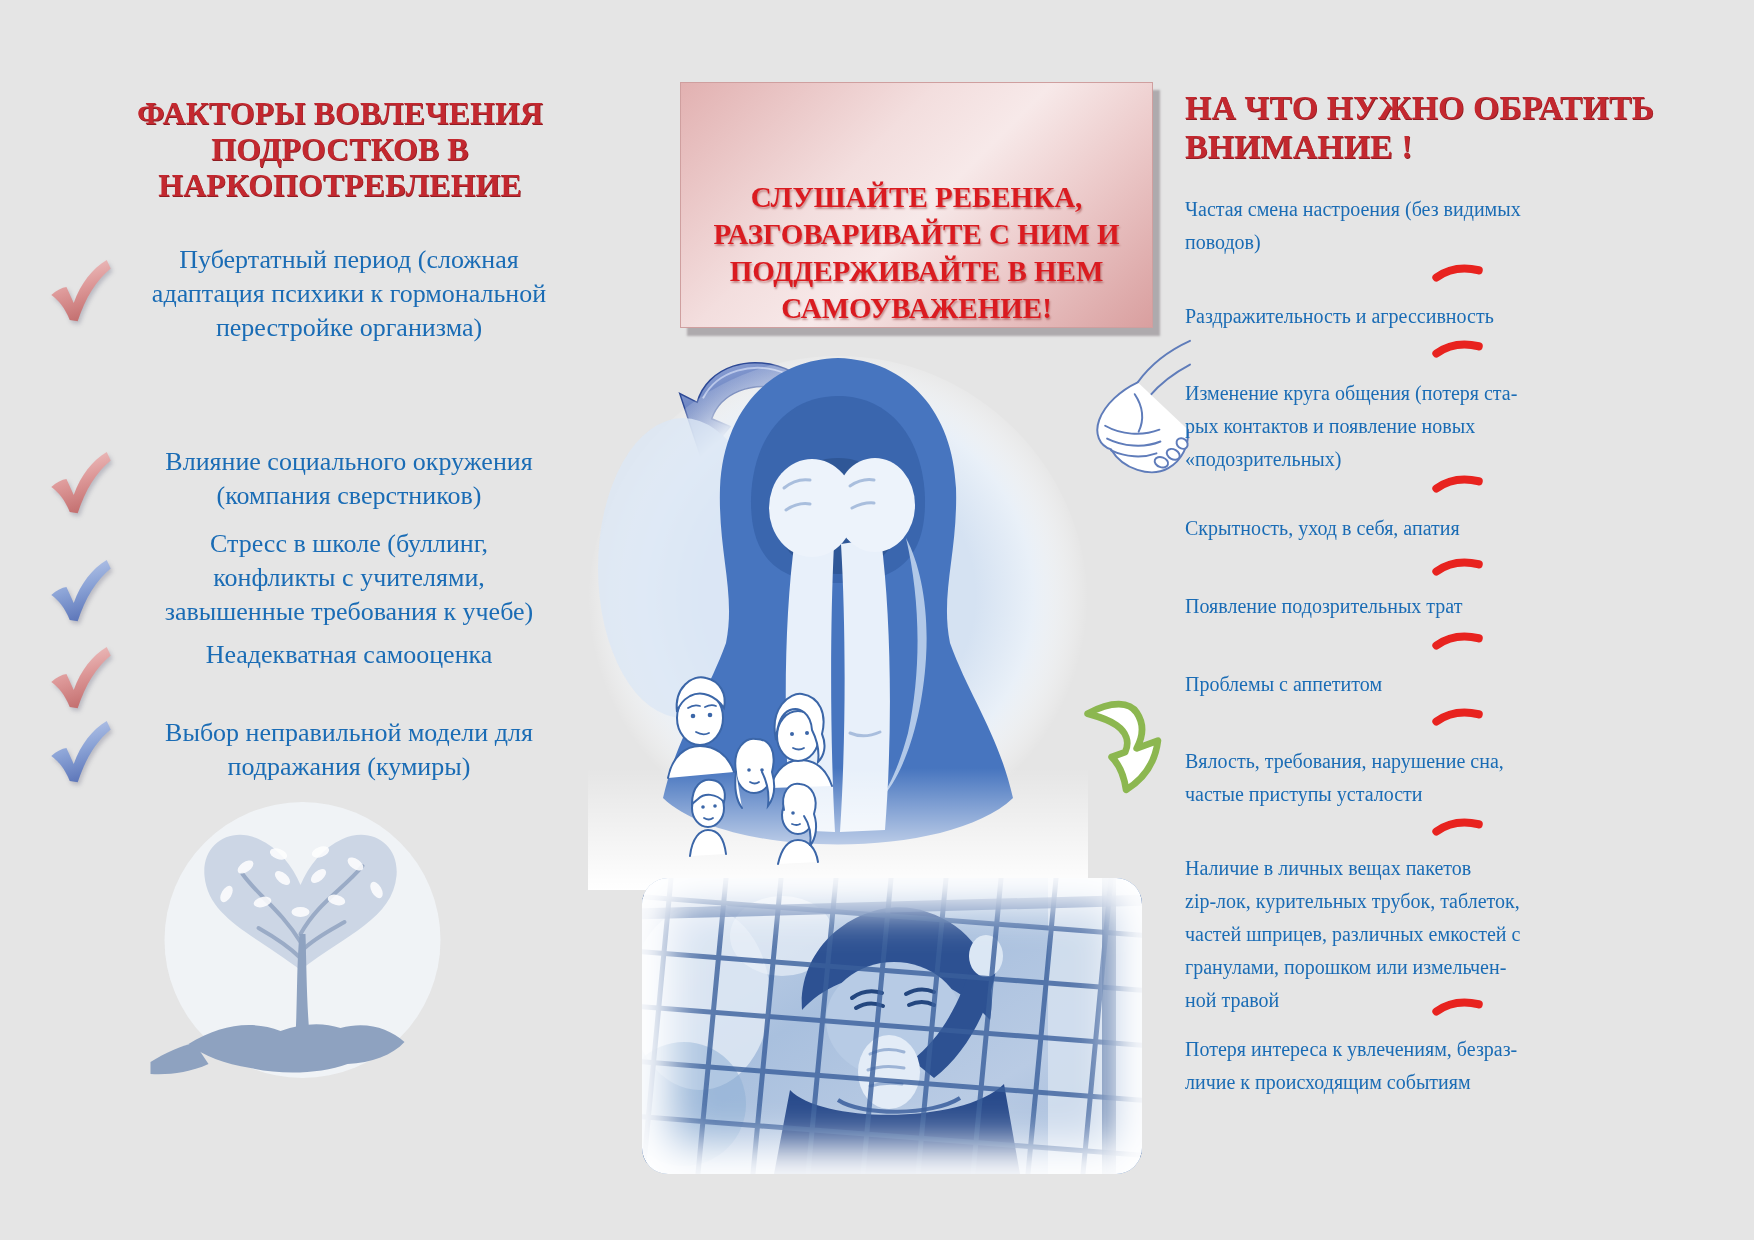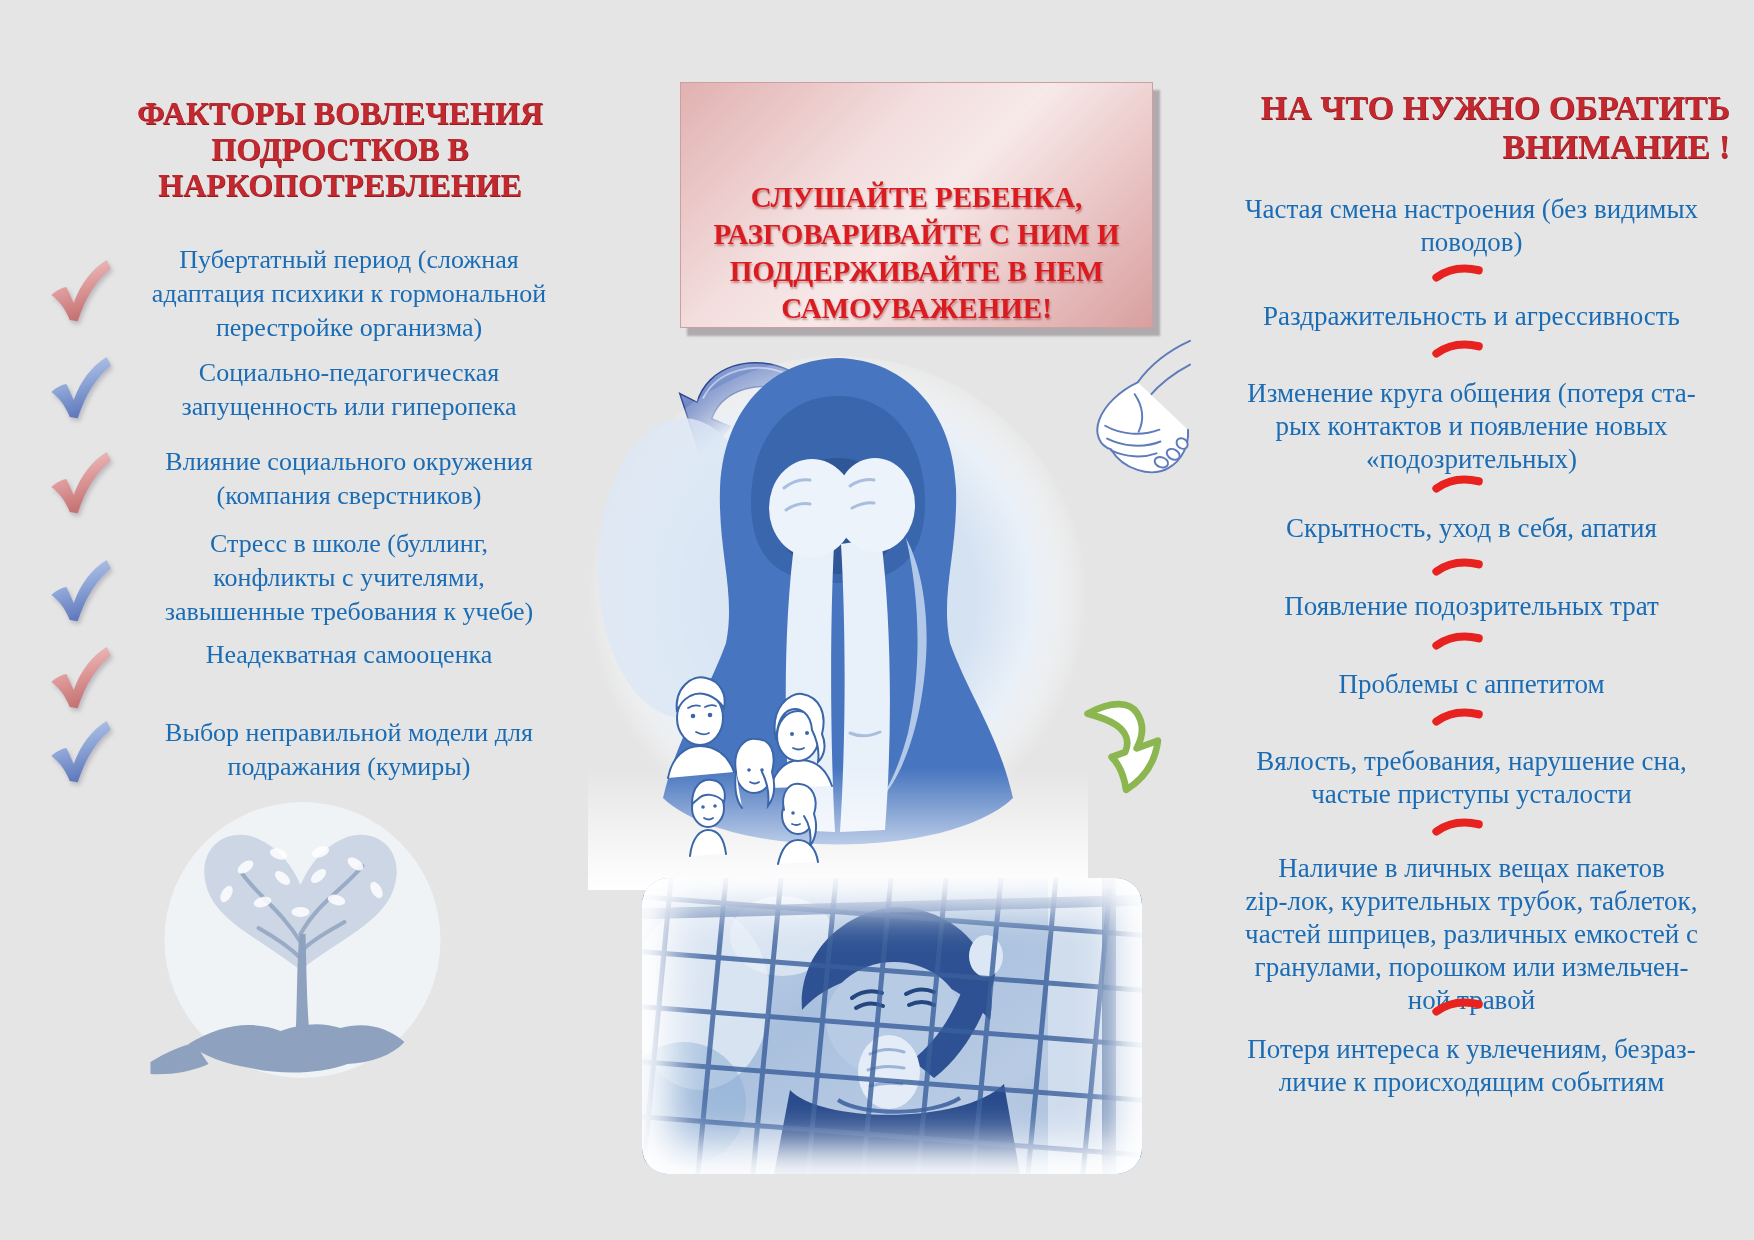--- a/index.html
+++ b/index.html
@@ -48,27 +48,27 @@
   }
   .fence::after {
     content:''; position:absolute; inset:0; border-radius:26px;
     box-shadow:inset 0 0 40px 30px #ffffff; pointer-events:none;
   }
   .fence svg { display:block; }
 
   
   .col-right { position:absolute; left:1185px; top:0; width:545px; height:1240px; }
   .r-title {
-    position:absolute; top:88px; left:0; width:545px; text-align:right;
+    position:absolute; top:88px; left:0; width:545px; text-align:left;
     font-weight:bold; font-size:34px; line-height:39px; color:#c3282f;
     text-shadow:0.6px 0.8px 0 #8e1d22; white-space:pre-line;
   }
   .r-item {
-    position:absolute; left:14px; width:545px; text-align:center; color:#1a6cb5;
-    font-size:27px; line-height:33px; white-space:pre-line;
+    position:absolute; left:0; width:545px; color:#1a6cb5;
+    font-size:20px; line-height:33px; white-space:pre-line;
   }
   .r-dash { position:absolute; left:50%; transform:translateX(-50%);
             width:54px; height:22px; }
 </style>
 </head>
 <body>
 
 <div id="canvas">
 
   <svg width="0" height="0" style="position:absolute" aria-hidden="true">
@@ -112,27 +112,20 @@
 ПОДРОСТКОВ В
 НАРКОПОТРЕБЛЕНИЕ</h2>
 
     <div class="l-item" style="top:243px">
       <svg class="l-check" style="top:10px" viewBox="0 0 100 100">
           <use href="#tick" fill="url(#gPink)"></use>
         </svg>
       <div class="l-text">Пубертатный период (сложная
 адаптация психики к гормональной
 перестройке организма)</div>
-    </div>
-    <div class="l-item" style="top:356px">
-      <svg class="l-check" style="top:-6px" viewBox="0 0 100 100">
-          <use href="#tick" fill="url(#gBlue)"></use>
-        </svg>
-      <div class="l-text">Социально-педагогическая
-запущенность или гиперопека</div>
     </div>
     <div class="l-item" style="top:445px">
       <svg class="l-check" style="top:0px" viewBox="0 0 100 100">
           <use href="#tick" fill="url(#gPink)"></use>
         </svg>
       <div class="l-text">Влияние социального окружения
 (компания сверстников)</div>
     </div>
     <div class="l-item" style="top:527px">
       <svg class="l-check" style="top:26px" viewBox="0 0 100 100">

